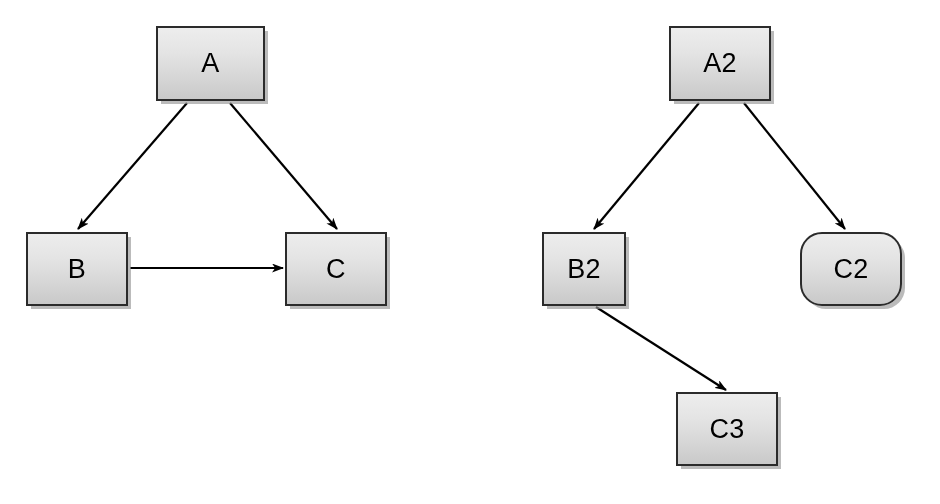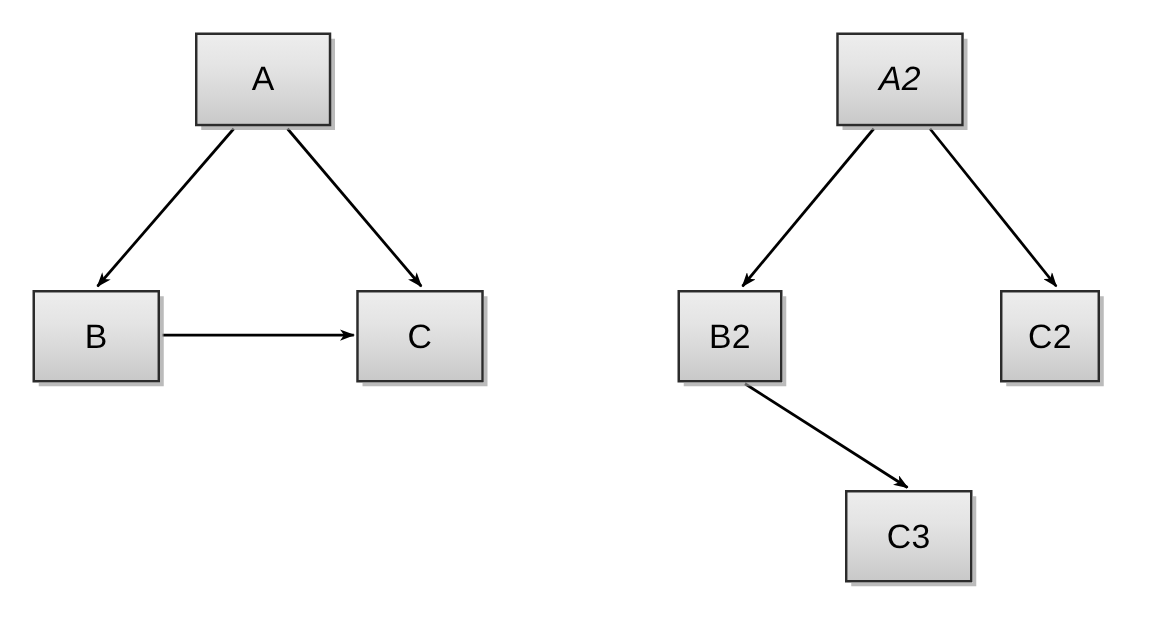--- a/index.html
+++ b/index.html
@@ -69,27 +69,27 @@
   <div id="nodes-group">
       <div class="node" style="left: 156px; top: 26px; width: 109px; height: 75px;">
         <span class="node-label">A</span>
       </div>
       <div class="node" style="left: 26px; top: 232px; width: 102px; height: 74px;">
         <span class="node-label">B</span>
       </div>
       <div class="node" style="left: 285px; top: 232px; width: 102px; height: 74px;">
         <span class="node-label">C</span>
       </div>
-      <div class="node" style="left: 669px; top: 26px; width: 102px; height: 75px; font-style: italic;">
+      <div class="node" style="left: 669px; top: 26px; width: 102px; height: 75px;">
         <span class="node-label">A2</span>
       </div>
       <div class="node" style="left: 542px; top: 232px; width: 84px; height: 74px;">
         <span class="node-label">B2</span>
       </div>
-      <div class="node" style="left: 800px; top: 232px; width: 80px; height: 74px;">
+      <div class="node" style="left: 800px; top: 232px; width: 102px; height: 74px; border-radius: 22px;">
         <span class="node-label">C2</span>
       </div>
       <div class="node" style="left: 676px; top: 392px; width: 102px; height: 74px;">
         <span class="node-label">C3</span>
       </div>
     </div>
 
 </div>
 
 </body></html>

